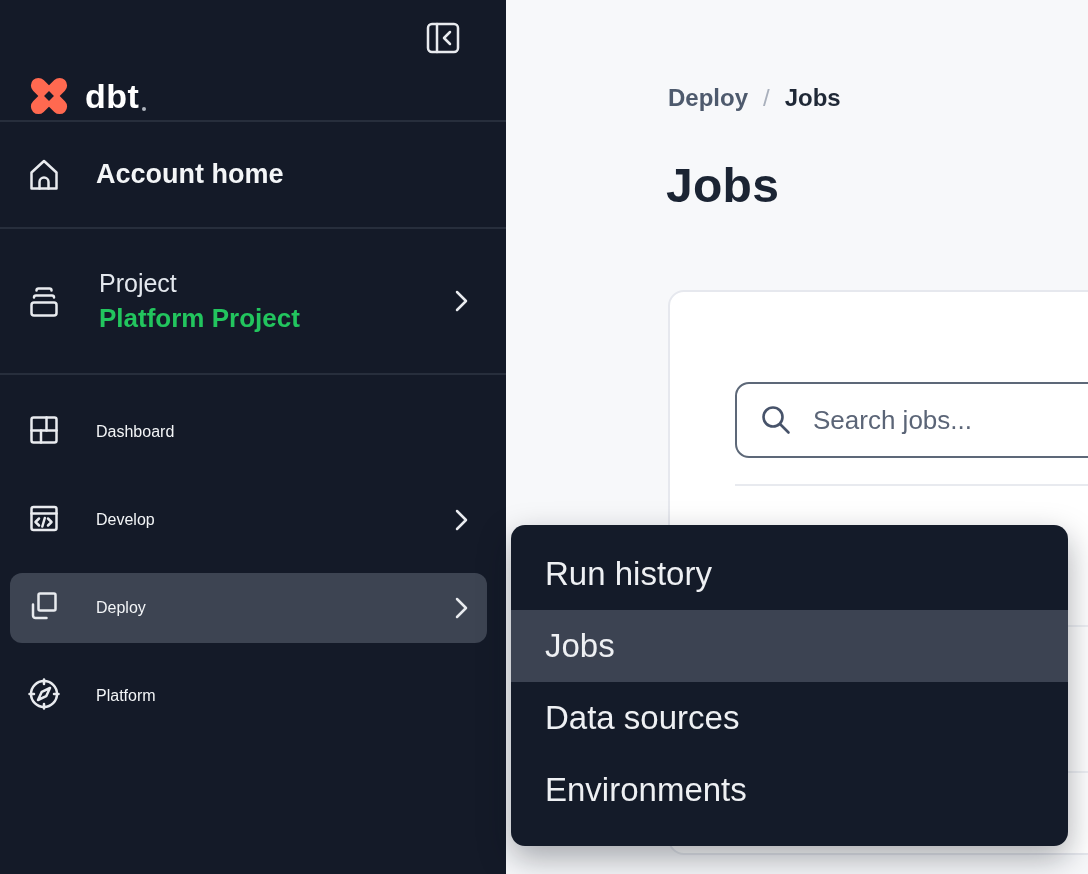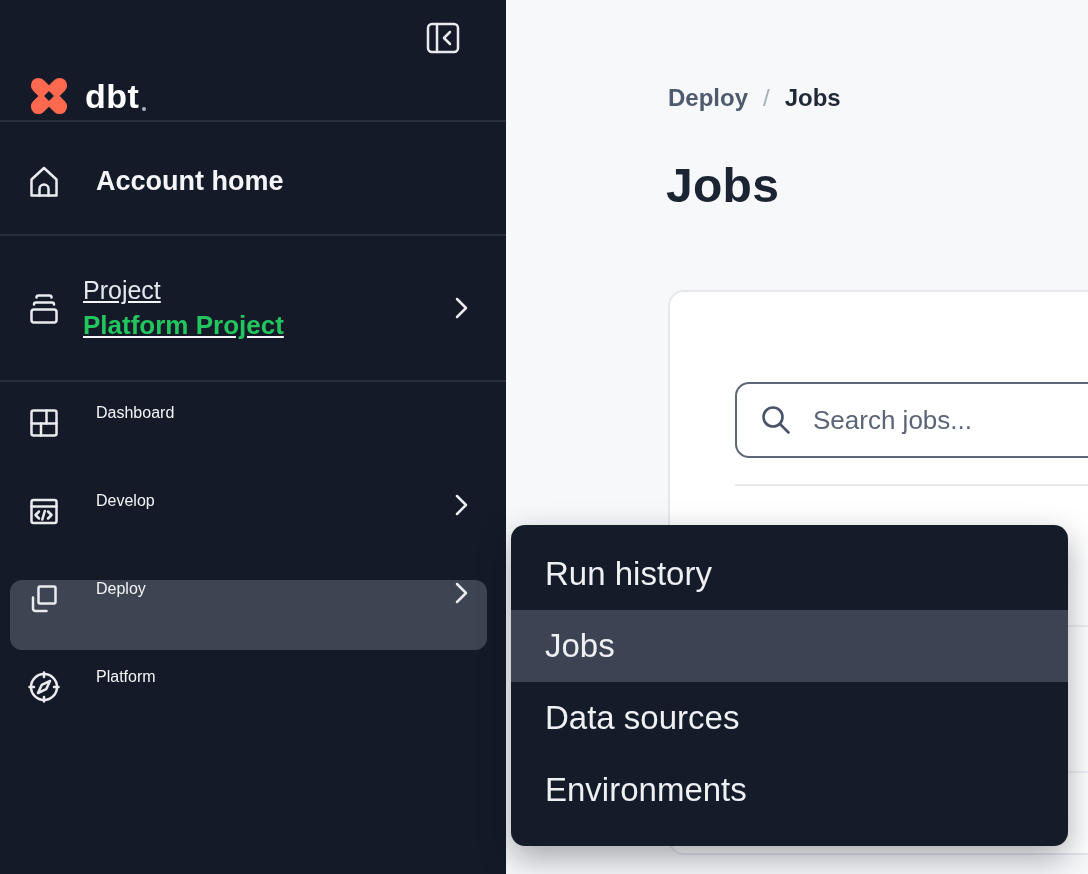--- a/index.html
+++ b/index.html
@@ -33,30 +33,30 @@
   .sb-divider { height:2px; background:#272e3c; }
 
   .nav-row {
     display:flex; align-items:center; position:relative;
     padding:0 36px 0 25px; cursor:pointer;
   }
   .nav-row .icon { width:38px; height:38px; flex:0 0 38px; display:flex; align-items:center; justify-content:center; }
   .nav-row .label { margin-left:33px; font-size:27px; font-weight:bold; color:#f3f5f7; }
   .nav-row .chevron { margin-left:auto; display:flex; }
 
-  .row-account { height:105px;margin-top:7px; }
+  .row-account { height:105px; }
   .row-project { height:144px; }
-  .two-line { margin-left:20px; display:flex; flex-direction:column; gap:5px;text-decoration:underline; }
+  .two-line { margin-left:36px; display:flex; flex-direction:column; gap:5px; }
   .two-line .eyebrow { font-size:25px; font-weight:normal; color:#e4e8ee; }
   .two-line .label2  { font-size:26px; font-weight:bold; color:#22c55e; }
 
   .nav-group { padding-top:22px; }
   .nav-item {
     height:70px; margin:0 19px 18px 10px; border-radius:12px;
-    display:flex; padding:0 17px 0 15px; cursor:pointer;
+    display:flex; align-items:center; padding:0 17px 0 15px; cursor:pointer;
   }
   .nav-item.active { background:#3d4452; }
   .nav-item .label { margin-left:33px; }
   .nav-item .chevron { margin-left:auto; display:flex; }
 
   svg.stroke { fill:none; stroke:#e9ebef; stroke-width:2.5; stroke-linecap:round; stroke-linejoin:round; }
 
   
   .breadcrumb {
     position:absolute; left:668px; top:84px;

